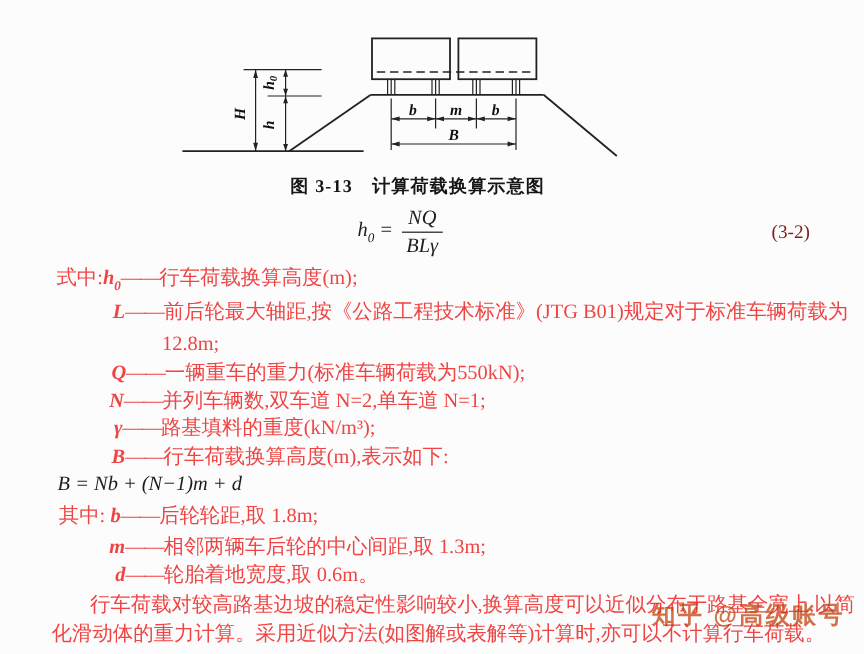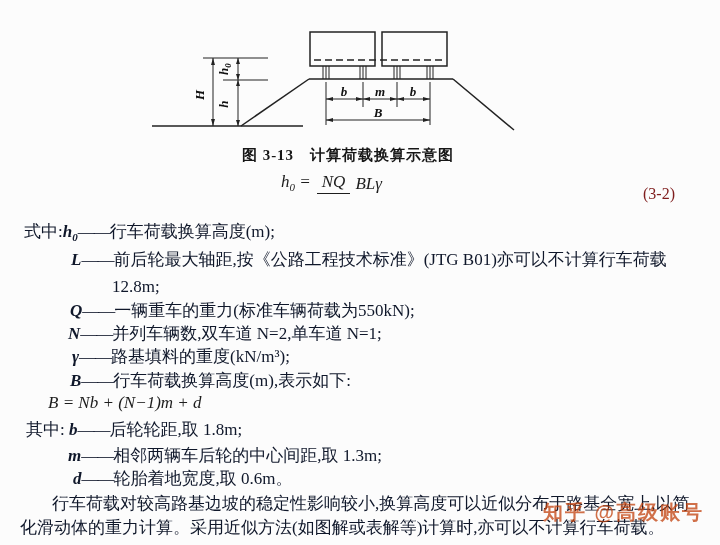--- a/index.html
+++ b/index.html
@@ -26,28 +26,28 @@
   
   .fig-caption {
     left:0; top:146px; width:696px; text-align:center;
     font-size:15px; font-weight:700; letter-spacing:1px; color:#161616;
   }
 
   
   .formula-row { left:0; top:172px; width:668px; display:flex; justify-content:center; align-items:center; }
   .math { font-style:italic; font-size:17px; font-family:"Liberation Serif","DejaVu Serif",serif; }
   .formula-row .lhs { margin-right:6px; }
-  .frac { display:inline-flex; flex-direction:row; align-items:center; line-height:1.15; }
+  .frac { display:inline-flex; flex-direction:column; align-items:center; line-height:1.15; }
   .frac .num { padding:0 5px 1px; border-bottom:1.4px solid #1d1d1d; }
   .frac .den { padding:1px 5px 0; }
   sub.vs { font-size:11px; font-style:italic; }
   .eq-number { left:643px; top:185px; font-size:16px; color:#7f1d1d; }
 
   
-  .bodyline { white-space:nowrap; font-size:17px; line-height:24px; color:#0f172a; }
+  .bodyline { white-space:nowrap; font-size:17px; line-height:24px; color:#ef4444;margin-left:23px; }
   .bodyline .var { font-style:italic; font-weight:bold; font-family:"Liberation Serif","DejaVu Serif",serif; }
   .bodyline .dash { letter-spacing:-1px; }
   .center-eq { left:0; top:393px; width:720px; text-align:left; font-size:17px;margin-left:48px; }
 
   
   .watermark {
     left:543px; top:499px; font-size:20px; font-weight:700;
     color:#c2410c; opacity:0.75; letter-spacing:2px;
     font-family:Liberation Sans, sans-serif;
   }
@@ -148,21 +148,21 @@
     <span class="den">BLγ</span>
   </span>
 </div>
 <div class="abs eq-number">(3-2)</div>
 
 <div class="abs bodyline" style="left:24px; top:220px;">
   <span>式中:</span><span class="var">h</span><sub class="var vs">0</sub><span class="dash">——</span><span>行车荷载换算高度(m);</span>
 </div>
 
 <div class="abs bodyline" style="left:71px; top:248px;">
-  <span class="var">L</span><span class="dash">——</span><span>前后轮最大轴距,按《公路工程技术标准》(JTG  B01)亦可以不计算行车荷载</span>
+  <span class="var">L</span><span class="dash">——</span><span>前后轮最大轴距,按《公路工程技术标准》(JTG  B01)规定对于标准车辆荷载为</span>
 </div>
 <div class="abs bodyline" style="left:112px; top:275px;">
   <span>12.8m;</span>
 </div>
 
 <div class="abs bodyline" style="left:70px; top:299px;">
   <span class="var">Q</span><span class="dash">——</span><span>一辆重车的重力(标准车辆荷载为550kN);</span>
 </div>
 
 <div class="abs bodyline" style="left:68px; top:322px;">

